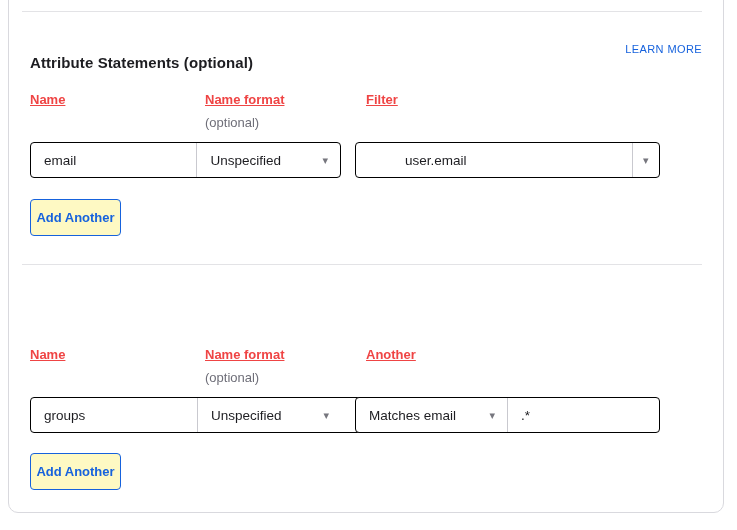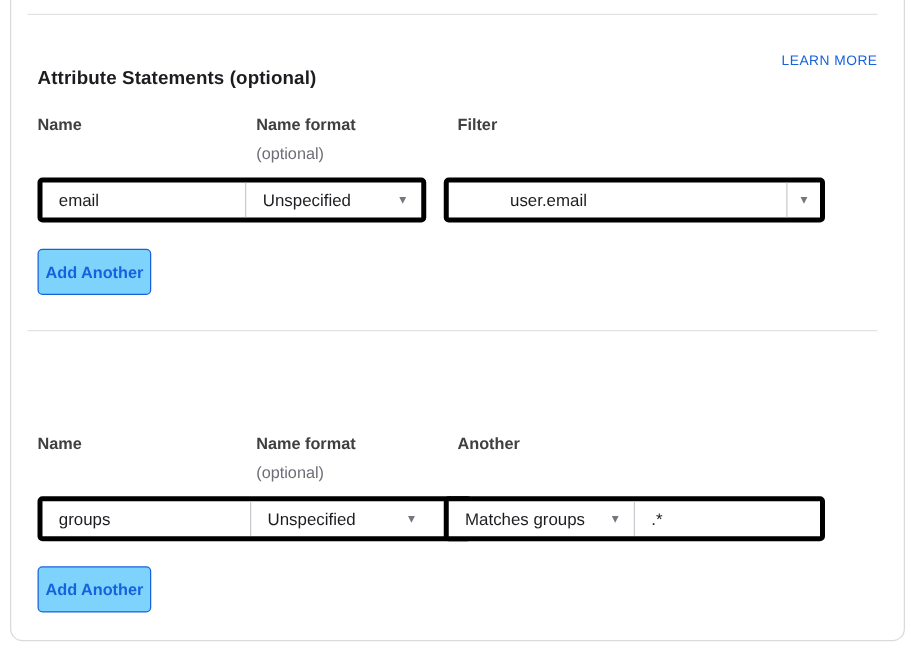--- a/index.html
+++ b/index.html
@@ -17,27 +17,27 @@
   }
   .section-heading {
     position:absolute; left:30px; font-size:15px; font-weight:bold; color:#1d1d21;
     letter-spacing:.1px;
   }
   .learn-more {
     position:absolute; right:35px; font-size:11px; font-weight:500; color:#1662dd;
     letter-spacing:.4px; cursor:pointer; text-decoration:none;
   }
   .col-header {
-    position:absolute; font-size:13px; font-weight:bold; color:#404040;
+    position:absolute; font-size:13px; font-weight:bold; color:#ef4444;text-decoration:underline;
   }
   .col-sub {
     position:absolute; font-size:13px; color:#6e6e78;text-align:center;
   }
   .field-group {
-    position:absolute; height:36px; border:4px solid #000000; border-radius:4px;
+    position:absolute; height:36px; border:1px solid #000000; border-radius:4px;
     background:#fff; display:flex; align-items:stretch; overflow:hidden;
   }
   .fg-cell { position:relative; display:flex; align-items:center; }
   .fg-cell + .fg-cell { border-left:1px solid #c9c9cf; }
   .fg-cell input {
     width:100%; height:100%; border:none; outline:none; background:transparent;
     font-family:"Liberation Sans", sans-serif; font-size:13.5px; color:#1d1d21;
     padding:0 10px 0 13px;
   }
   .select-cell { cursor:pointer;justify-content:center; }
@@ -45,21 +45,21 @@
     font-size:13.5px; color:#1d1d21; padding-left:13px; flex:1;
     white-space:nowrap; overflow:hidden;
   }
   .caret {
     font-size:11px; color:#76767e; padding-right:12px; line-height:1;
     flex:none;
   }
   .caret-only { justify-content:center; }
   .caret-only .caret { padding:0; }
   .add-btn {
-    position:absolute; left:30px; width:91px; height:37px; background:#7dd3fc;
+    position:absolute; left:30px; width:91px; height:37px; background:#fef9c3;
     border:1px solid #1662dd; border-radius:4px; color:#1662dd;
     font-family:"Liberation Sans", sans-serif; font-size:13px; font-weight:bold;
     display:flex; align-items:center; justify-content:center; cursor:pointer;
   }
 </style>
 </head>
 <body>
 
 <div class="page">
   <div class="card"></div>
@@ -109,21 +109,21 @@
       <input type="text" value="groups" style="">
     </div>
     <div class="fg-cell select-cell" style="width:144px;">
       <span class="select-label">Unspecified</span>
       <span class="caret">▾</span>
     </div>
   </div>
 
   <div class="field-group" style="left:355px; top:397px; width:305px;">
     <div class="fg-cell select-cell" style="width:151px;">
-      <span class="select-label">Matches groups</span>
+      <span class="select-label">Matches email</span>
       <span class="caret">▾</span>
     </div>
     <div class="fg-cell" style="width:152px;">
       <input type="text" value=".*" style="">
     </div>
   </div>
 
   <button class="add-btn" style="top:453px;">Add Another</button>
 </div>
 

